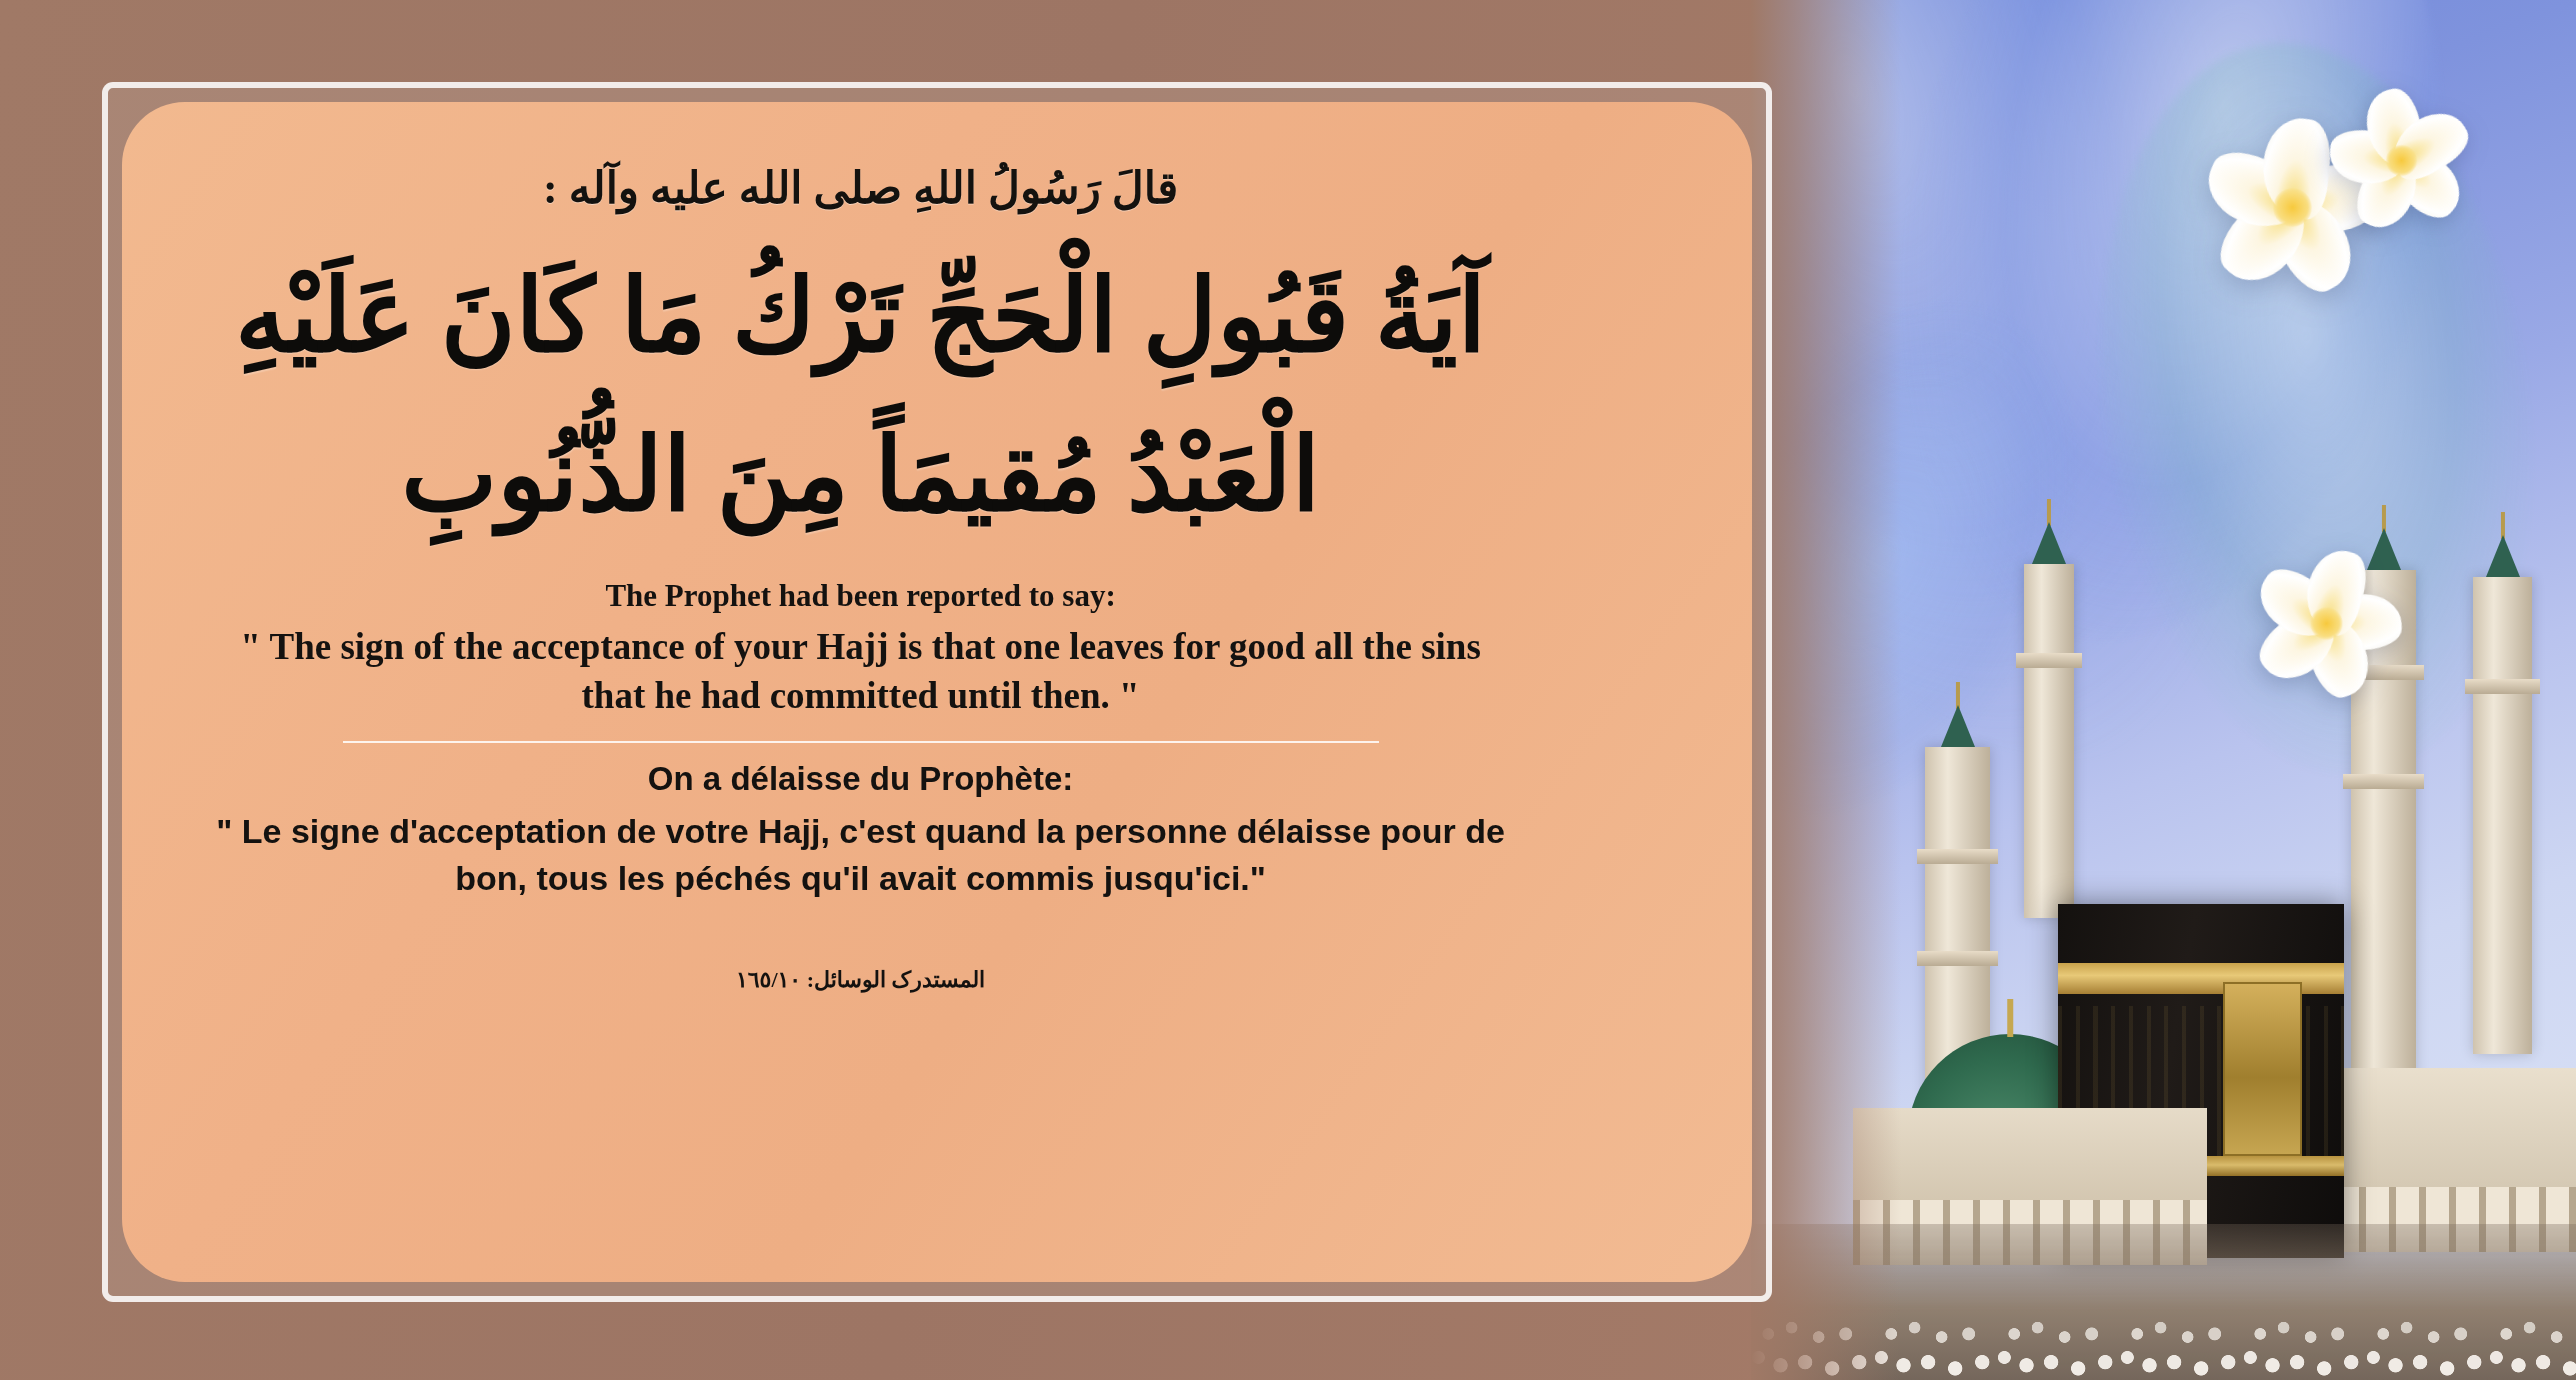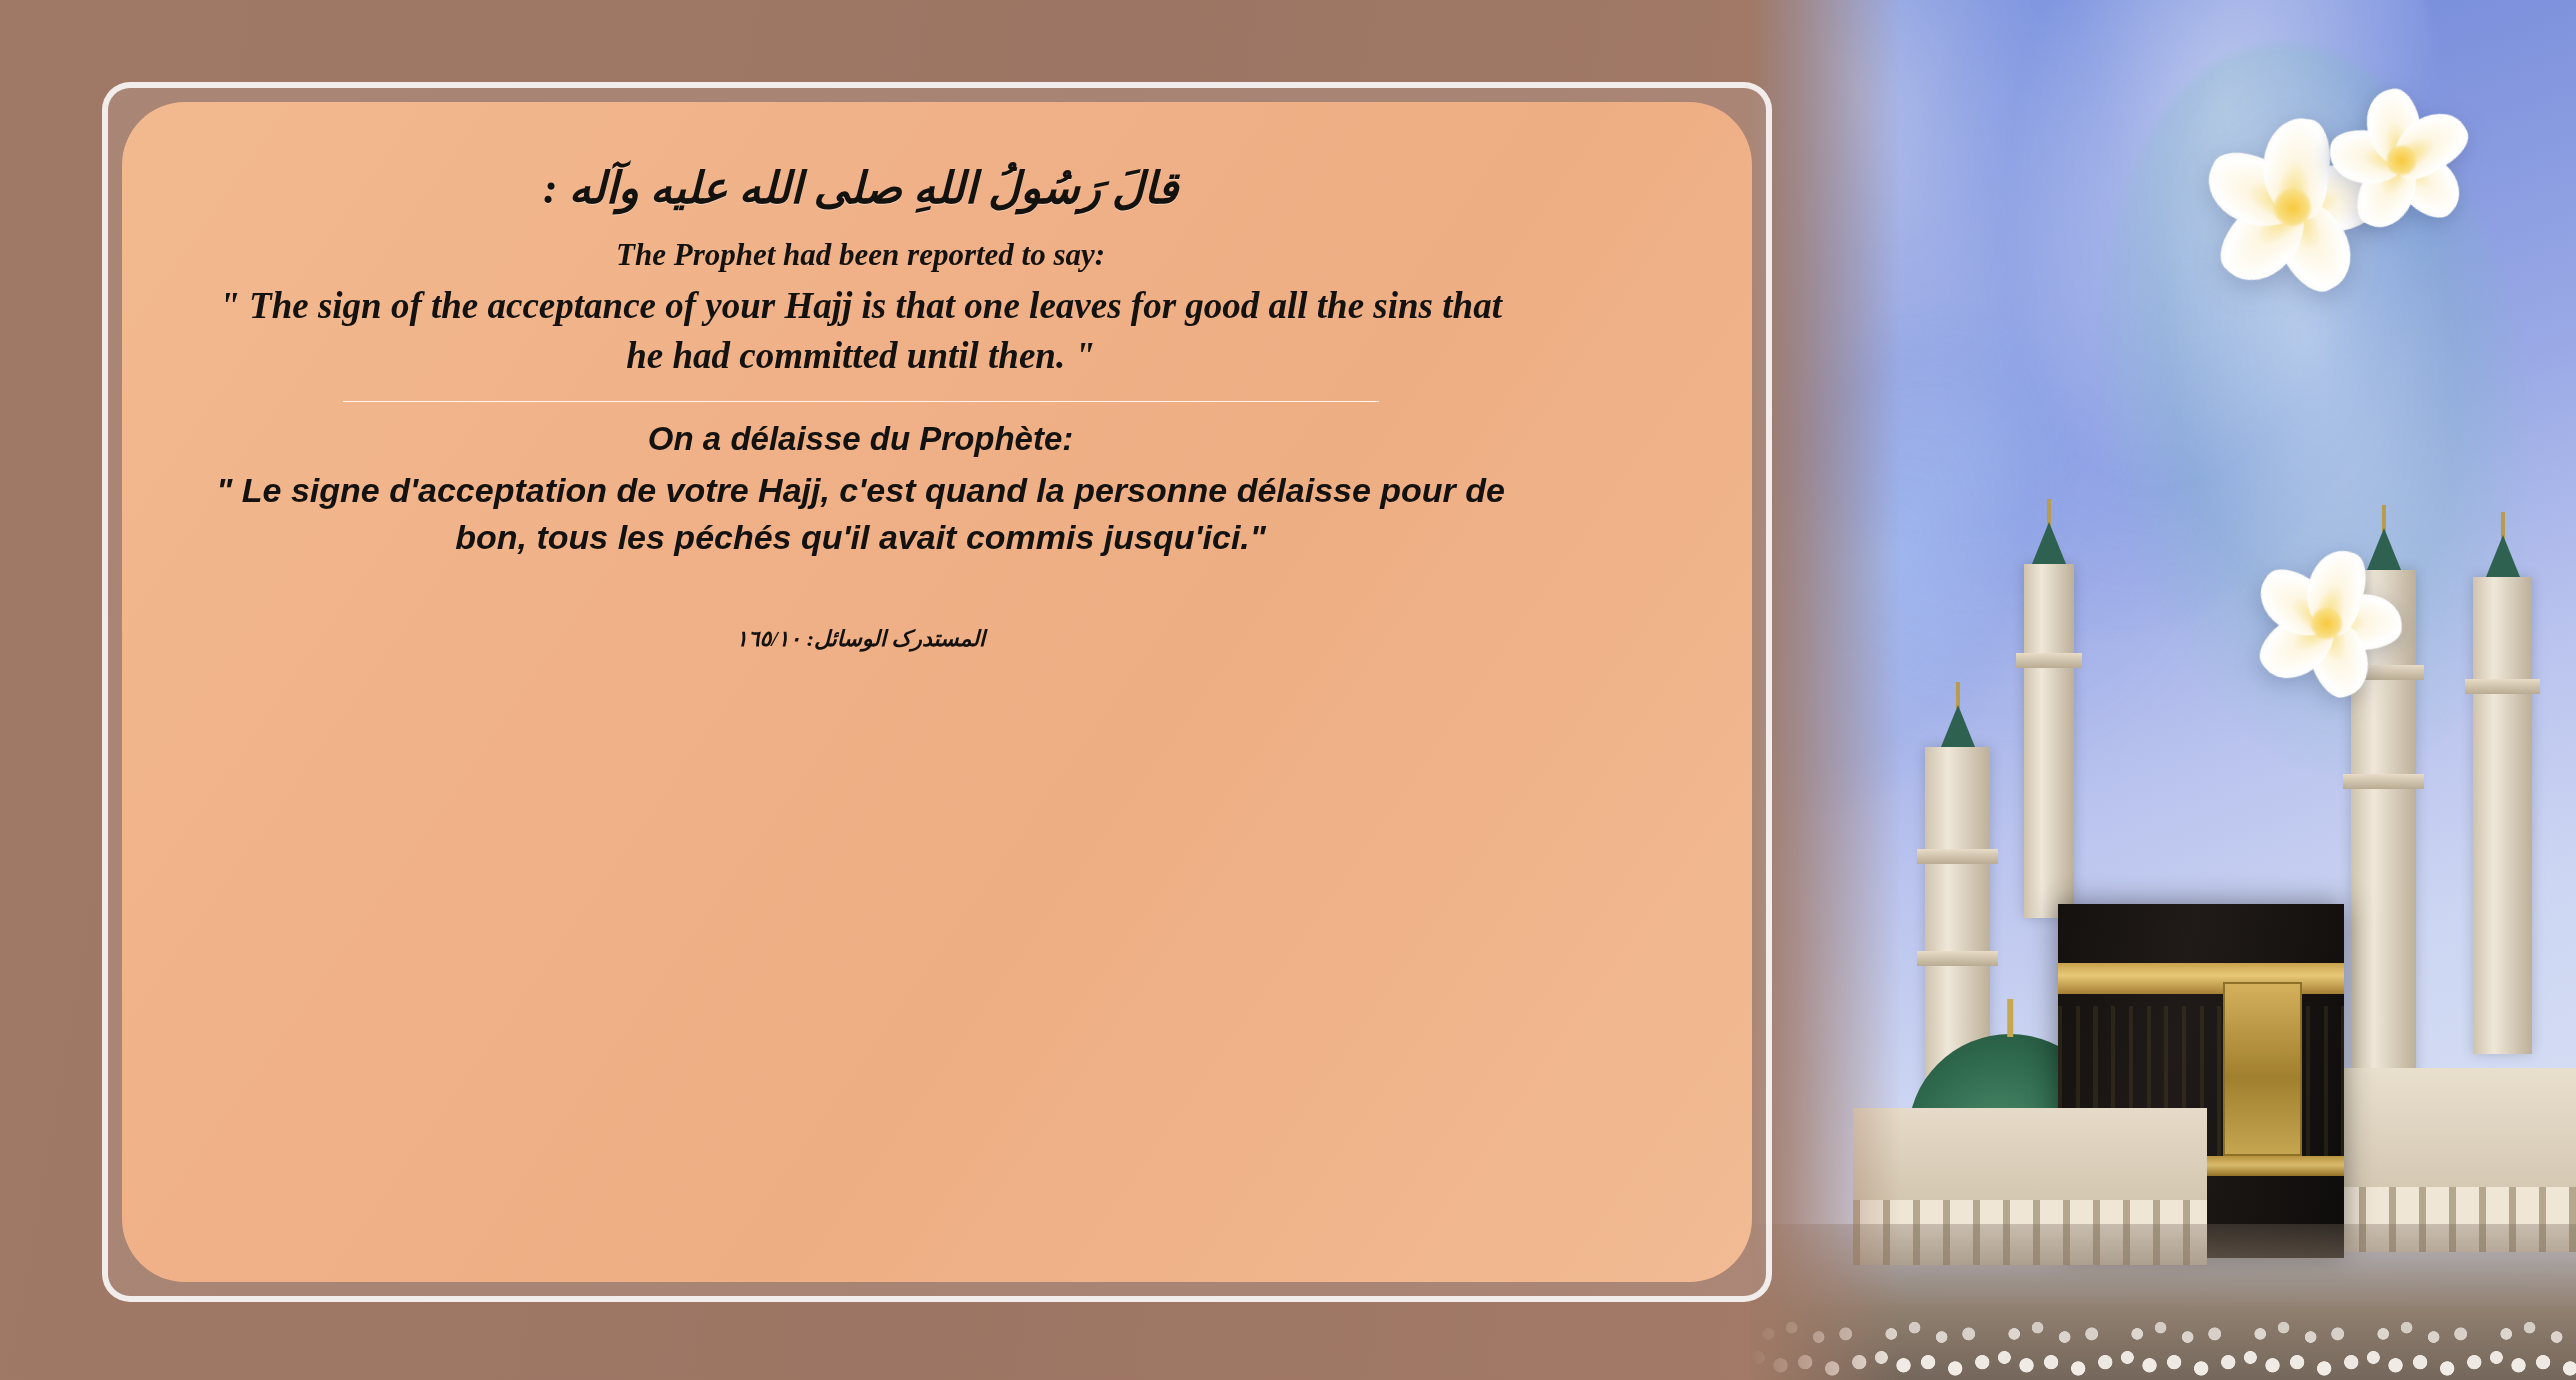--- a/index.html
+++ b/index.html
@@ -190,25 +190,24 @@
   .f1 { left: 463px; top: 129px; transform: scale(1.25) rotate(-12deg); }
   .f2 { left: 572px; top: 82px; transform: scale(1.0) rotate(22deg); }
   .f3 { left: 497px; top: 545px; transform: scale(1.05) rotate(8deg); }
 
   
   .card-outer {
     position: absolute;
     left: 102px; top: 82px;
     width: 1670px; height: 1220px;
     border: 6.1px solid rgba(255,255,255,0.85);
-    border-radius: 28px;
+    border-radius: 11px;
     background: rgba(255,255,255,0.10);
     padding: 13.6px;
     box-sizing: border-box;
-    font-style: italic;
   }
   .card-inner {
     width: 100%; height: 100%;
     border-radius: 63px;
     background: linear-gradient(125deg, #f2b98f 0%, #f0b188 35%, #eeae84 60%, #f2bb93 100%);
     position: relative;
     overflow: hidden;
   }
   
   .card-outer::after {
@@ -387,20 +386,21 @@
 
     <div class="panel-fade-left"></div>
   </div>
 
   <div class="card-outer">
     <div class="card-inner">
       <div class="content">
 
         <div class="hadith-intro">قالَ رَسُولُ اللهِ صلى الله عليه وآله :</div>
 
+        <div class="hadith-arabic">آيَةُ قَبُولِ الْحَجِّ تَرْكُ مَا كَانَ عَلَيْهِ الْعَبْدُ مُقيمَاً مِنَ الذُّنُوبِ</div>
 
         <div class="en-intro">The Prophet had been reported to say:</div>
 
         <div class="en-body">" The sign of the acceptance of your Hajj is that one leaves for good all the sins that he had committed until then. "</div>
 
         <div class="divider"></div>
 
         <div class="fr-intro">On a délaisse du Prophète:</div>
 
         <div class="fr-body">" Le signe d'acceptation de votre Hajj, c'est quand  la personne délaisse pour de bon, tous les péchés qu'il avait commis jusqu'ici."</div>

